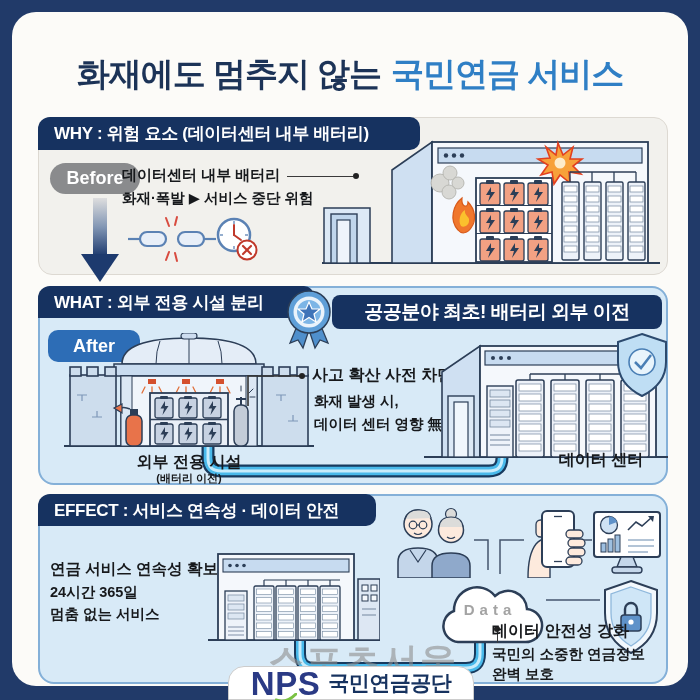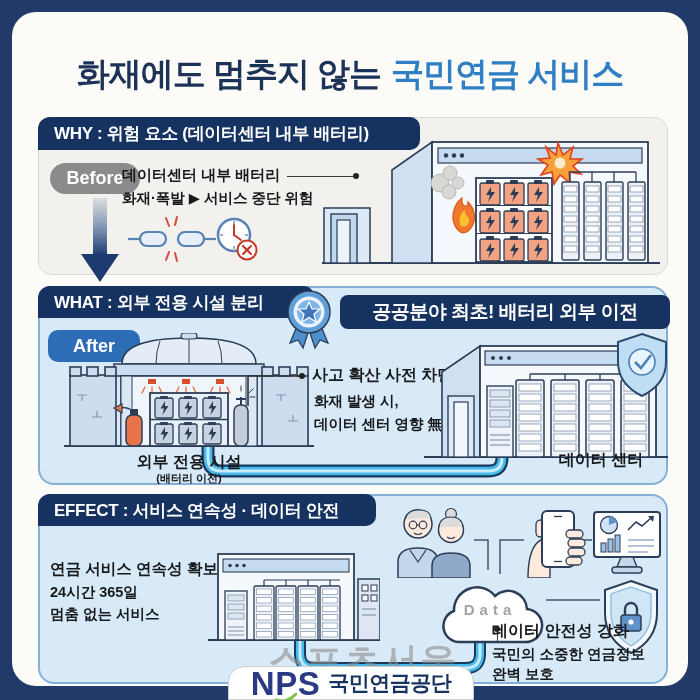--- a/index.html
+++ b/index.html
@@ -21,21 +21,21 @@
        display:flex;align-items:center;padding-left:16px;border-radius:12px 10px 10px 0;letter-spacing:-0.3px;}
   .tab-why{left:38px;top:117px;width:382px;}
   .tab-what{left:38px;top:286px;width:276px;height:32px;}
   .tab-effect{left:38px;top:494px;width:338px;height:32px;}
 
   .pill{position:absolute;color:#fff;font-weight:800;display:flex;align-items:center;justify-content:center;}
   .pill-before{left:50px;top:163px;width:90px;height:31px;background:#8a8b8d;border-radius:16px;font-size:18px;}
   .pill-after{left:48px;top:330px;width:92px;height:32px;background:#2d6db6;border-radius:10px;font-size:18px;}
 
   .badge-bar{position:absolute;left:332px;top:295px;width:330px;height:34px;background:#163260;border-radius:8px;
-       color:#fff;font-weight:800;font-size:19px;display:flex;align-items:center;justify-content:center;letter-spacing:-0.5px;margin-left:8px;}
+       color:#fff;font-weight:800;font-size:19px;display:flex;align-items:center;justify-content:center;letter-spacing:-0.5px;}
 
   .txt{position:absolute;color:#17191c;text-align:right;}
   .b1{font-weight:800;font-size:15px;}
   .b2{font-weight:800;font-size:16px;}
   .r1{font-weight:700;font-size:14.5px;}
 
   .leader{position:absolute;border-top:1.6px solid #3a3a3a;}
   .leader::after{content:"";position:absolute;right:-6px;top:-4px;width:6px;height:6px;background:#222;border-radius:50%;}
   .vleader{position:absolute;border-left:1.6px solid #3a3a3a;}
   .vleader::before{content:"";position:absolute;left:-4px;top:-4px;width:6px;height:6px;background:#222;border-radius:50%;}

